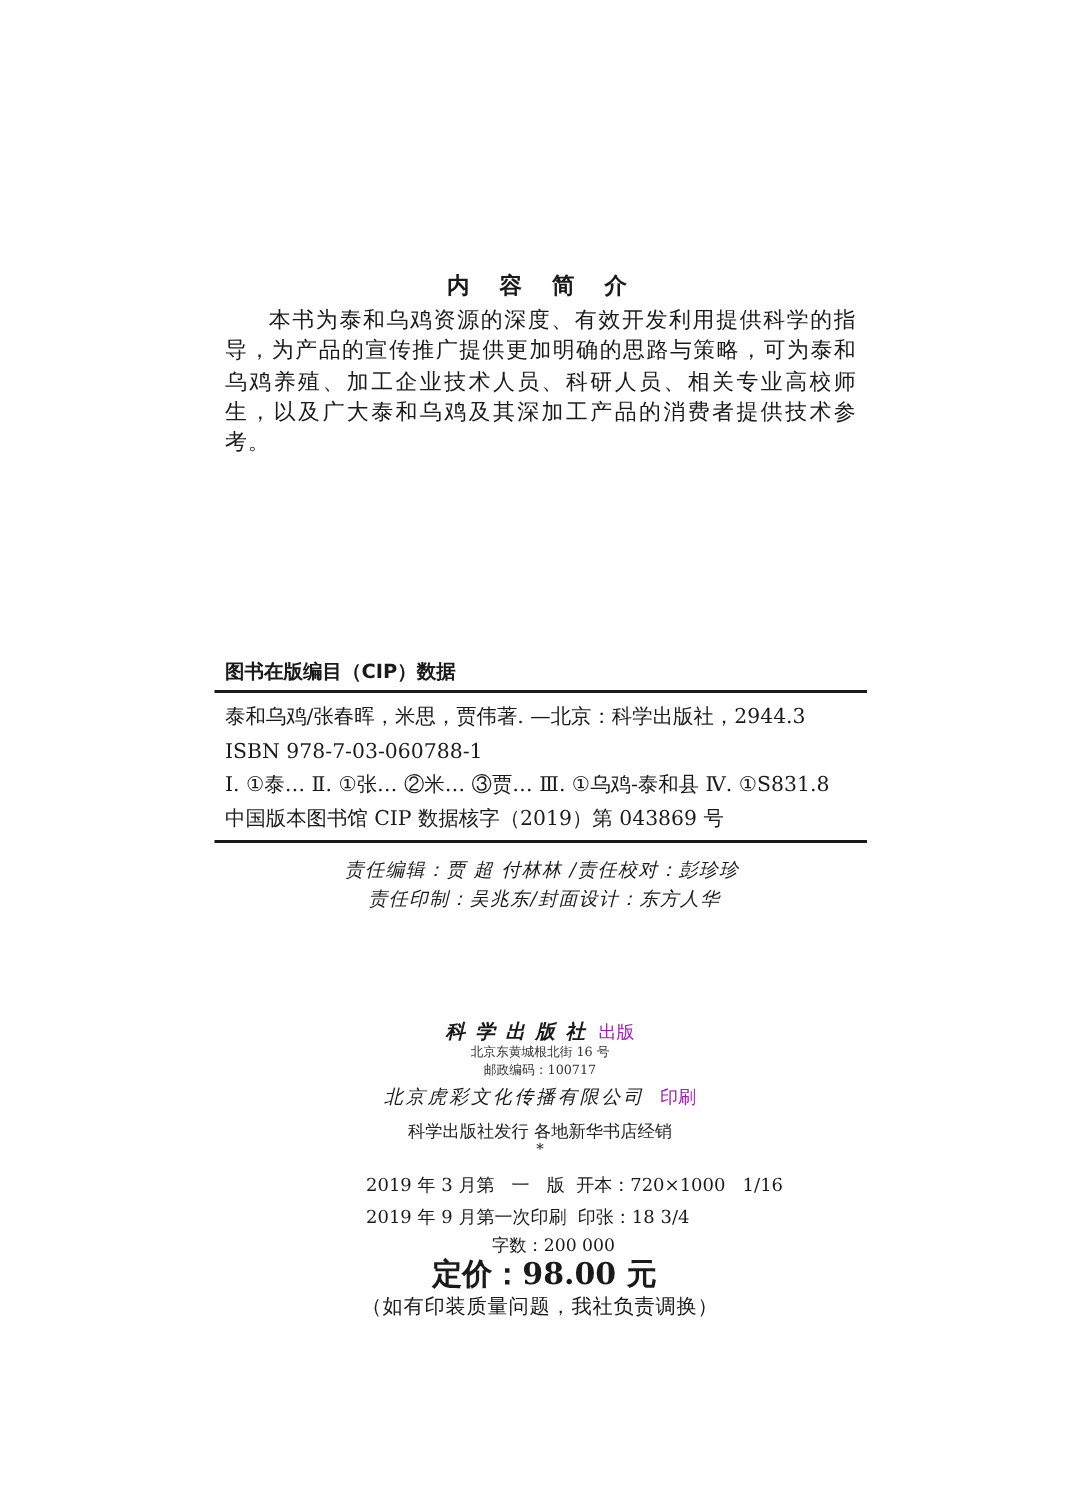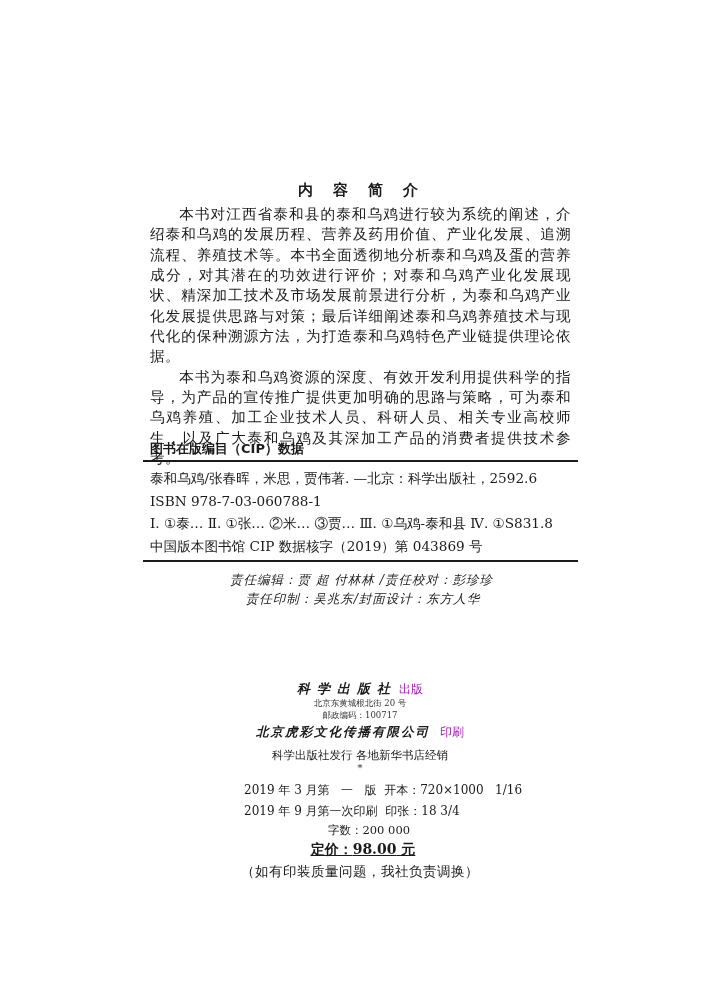--- a/index.html
+++ b/index.html
@@ -106,21 +106,21 @@
       font-size: 8.5px;
       line-height: 11.5px;
       color: #333;
     }
     .pub .printer-line {
       font-size: 12.5px;
       line-height: 18px;
       margin-top: 2px;
     }
     .pub .printer-name {
-      font-weight: bold;
+      font-weight: normal;
       font-style: italic;
       letter-spacing: 2px;
     }
     .pub .dist {
       font-family: "DejaVu Sans", sans-serif;
       font-size: 11.5px;
       line-height: 17px;
       color: #222;
       margin-top: 6px;
     }
@@ -141,66 +141,64 @@
 
     .stats {
       left: 0; width: 720px; top: 822px; text-align: center;
     }
     .stats .count {
       font-size: 11.5px;
       line-height: 16px;
       padding-left: 18px;
     }
     .stats .price {
-      font-size: 14px;
+      font-size: 20px;
       font-weight: bold;
       line-height: 22px;
       font-family: "DejaVu Sans", sans-serif;
       padding-left: 6px;
-      text-decoration: underline;
     }
     .stats .price .amount {
       font-family: "DejaVu Serif", serif;
     }
     .stats .notice {
       font-size: 13.5px;
       line-height: 22px;
       letter-spacing: 0.5px;
     }
   </style>
 </head>
 <body>
 
 <div class="abs title">内容简介</div>
 
 <div class="abs summary">
-  <p>本书对江西省泰和县的泰和乌鸡进行较为系统的阐述，介绍泰和乌鸡的发展历程、营养及药用价值、产业化发展、追溯流程、养殖技术等。本书全面透彻地分析泰和乌鸡及蛋的营养成分，对其潜在的功效进行评价；对泰和乌鸡产业化发展现状、精深加工技术及市场发展前景进行分析，为泰和乌鸡产业化发展提供思路与对策；最后详细阐述泰和乌鸡养殖技术与现代化的保种溯源方法，为打造泰和乌鸡特色产业链提供理论依据。</p>
   <p>本书为泰和乌鸡资源的深度、有效开发利用提供科学的指导，为产品的宣传推广提供更加明确的思路与策略，可为泰和乌鸡养殖、加工企业技术人员、科研人员、相关专业高校师生，以及广大泰和乌鸡及其深加工产品的消费者提供技术参考。</p>
 </div>
 
 <div class="abs cip-heading">图书在版编目（CIP）数据</div>
 <div class="abs rule r1"></div>
 <div class="abs cip-lines">
-  <div>泰和乌鸡/张春晖，米思，贾伟著. —北京：科学出版社，2592.6</div>
+  <div>泰和乌鸡/张春晖，米思，贾伟著. —北京：科学出版社，2944.3</div>
   <div>ISBN 978-7-03-060788-1</div>
   <div>Ⅰ. ①泰…  Ⅱ. ①张…  ②米…  ③贾…   Ⅲ. ①乌鸡-泰和县   Ⅳ. ①S831.8</div>
   <div>中国版本图书馆 CIP 数据核字（2019）第 043869 号</div>
 </div>
 <div class="abs rule r2"></div>
 
 <div class="abs credits">
   <div class="c1">责任编辑：贾  超  付林林 /责任校对：彭珍珍</div>
   <div class="c2">责任印制：吴兆东/封面设计：东方人华</div>
 </div>
 
 <div class="abs pub">
   <div class="publisher-line">
     <span class="publisher-name">科学出版社</span><span class="role">出版</span>
   </div>
-  <div class="small">北京东黄城根北街 20 号</div>
+  <div class="small">北京东黄城根北街 16 号</div>
   <div class="small">邮政编码：100717</div>
   <div class="printer-line">
     <span class="printer-name">北京虎彩文化传播有限公司</span>&nbsp;&nbsp;<span class="role">印刷</span>
   </div>
   <div class="dist">科学出版社发行   各地新华书店经销</div>
   <div class="star">*</div>
 </div>
 
 <div class="abs edition">
   <div>2019 年 3 月第   一   版  开本：720×1000   1/16</div>

